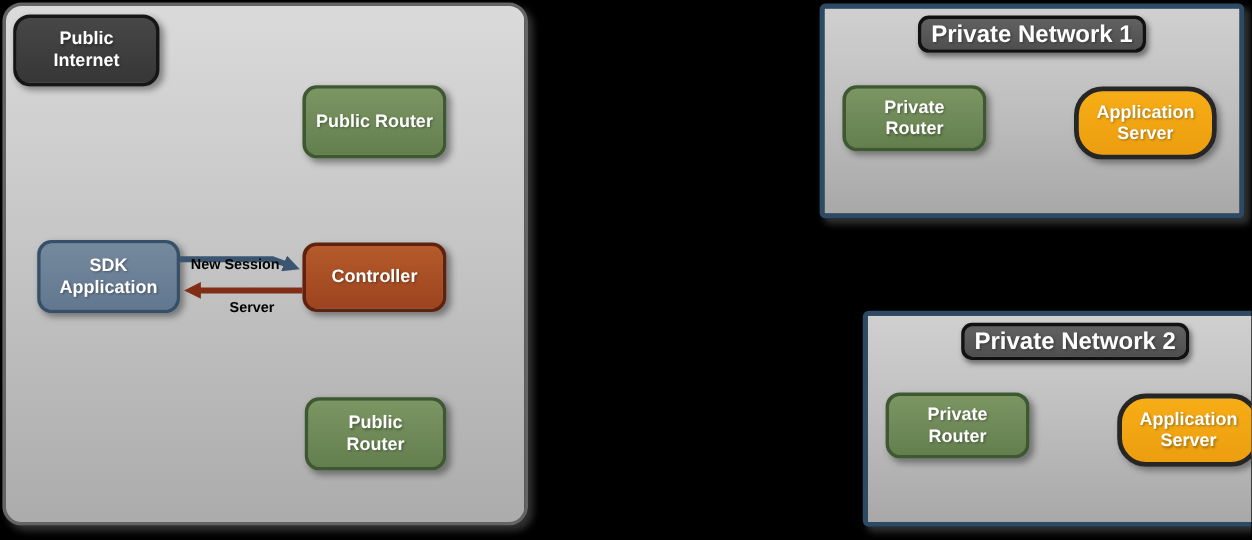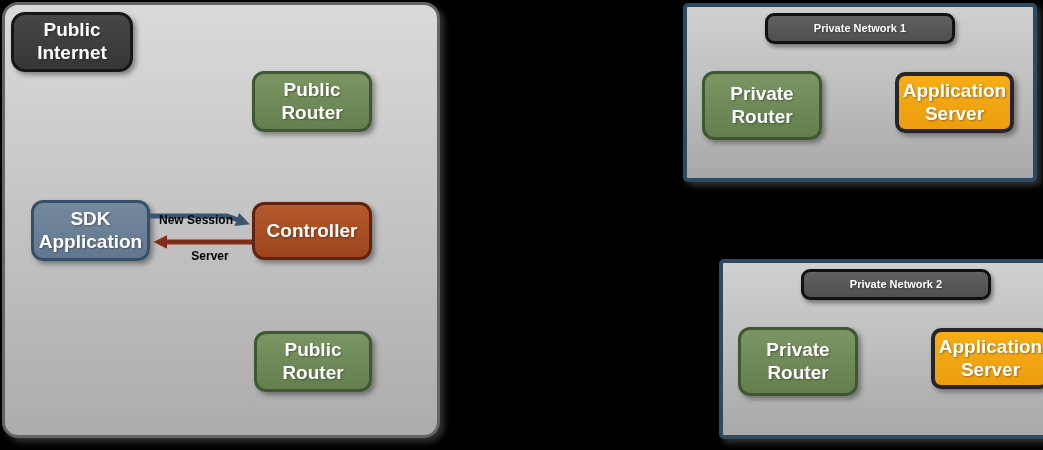--- a/index.html
+++ b/index.html
@@ -37,21 +37,21 @@
 
   
   .node {
     position: absolute;
     display: flex;
     align-items: center;
     justify-content: center;
     text-align: center;
     color: #fff;
     font-weight: bold;
-    font-size: 19px;
+    font-size: 15px;
     line-height: 1.2;
     padding: 0 8px;
     border-radius: 12px;
     box-shadow: 3px 3px 5px rgba(30,30,30,0.45);
     text-shadow: 1px 1px 2px rgba(0,0,0,0.35);
   }
   .dark-node {
     background: linear-gradient(180deg, #474747, #363636);
     border: 3px solid #161616;
     border-radius: 14px;
@@ -64,40 +64,40 @@
     background: linear-gradient(180deg, #75899d, #627890);
     border: 3px solid #36506a;
   }
   .rust-node {
     background: linear-gradient(180deg, #b45a2b, #9d441f);
     border: 3px solid #5e220f;
   }
   .orange-node {
     background: linear-gradient(180deg, #f7ad16, #ec9e0f);
     border: 4px solid #262626;
-    border-radius: 10px;
+    border-radius: 24px;
   }
   .title-node {
     background: linear-gradient(180deg, #616161, #4f4f4f);
     border: 3px solid #111;
     border-radius: 9px;
-    font-size: 11px;
+    font-size: 20px;
     box-shadow: 2px 3px 4px rgba(30,30,30,0.5);
   }
 
   
   .pos-public-internet { left: 6px;   top: 7px;   width: 122px; height: 60px; }
   .pos-router-top      { left: 247px; top: 66px;  width: 120px; height: 61px; }
   .pos-sdk-app         { left: 26px;  top: 195px; width: 119px; height: 61px; }
   .pos-controller      { left: 247px; top: 197px; width: 120px; height: 58px; }
   .pos-router-bottom   { left: 249px; top: 326px; width: 118px; height: 61px; }
 
   
   .pos-pn-title  { left: 50%; transform: translateX(-50%); top: 6px; width: 190px; height: 31px; }
-  .pos-pn-router { left: 15px;  top: 64px; width: 120px; height: 69px; }
+  .pos-pn-router { left: 15px;  top: 64px; width: 120px; height: 55px; }
   .pos-pn-server { left: 208px; top: 65px; width: 119px; height: 61px; }
 
   
   .arrows-layer {
     position: absolute;
     left: 0; top: 0;
     width: 432px; height: 430px;
     pointer-events: none;
   }
   .arrow-label {

